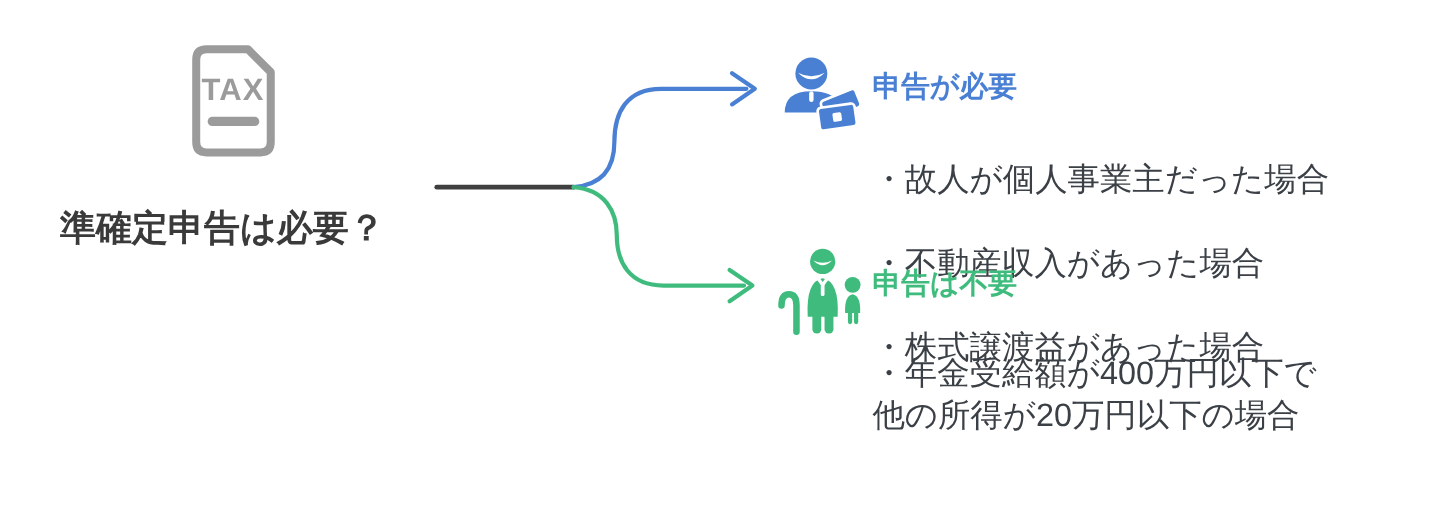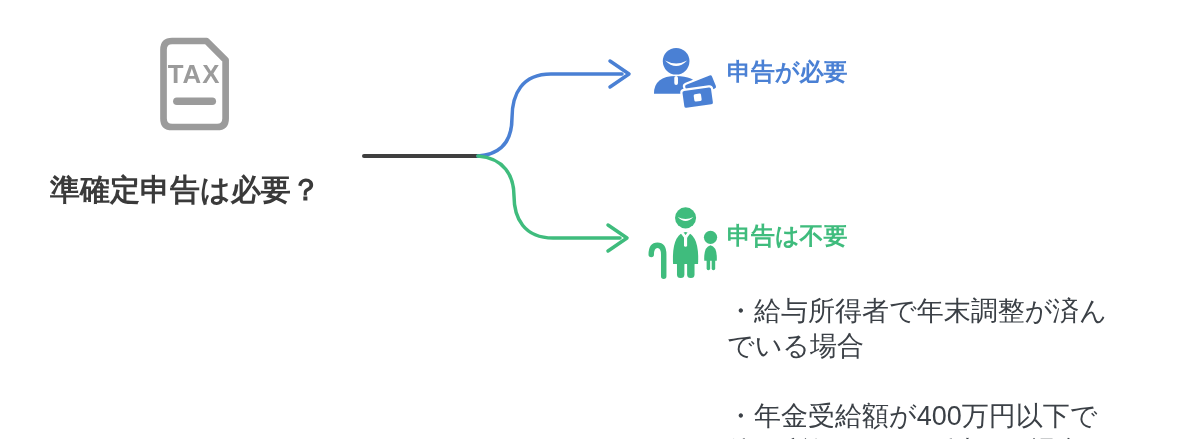--- a/index.html
+++ b/index.html
@@ -59,36 +59,39 @@
     <rect x="35.5" y="42" width="5" height="12" rx="2.5" fill="#ffffff"></rect>
     <g transform="rotate(-22 72 56)">
       <rect x="50" y="45" width="42" height="22" rx="4" fill="#4a80d4" stroke="#ffffff" stroke-width="3"></rect>
     </g>
     <g transform="rotate(-8 68 70)">
       <rect x="46" y="58" width="42" height="26" rx="4" fill="#4a80d4" stroke="#ffffff" stroke-width="3"></rect>
       <rect x="62" y="66" width="10" height="10" rx="2" fill="#ffffff"></rect>
     </g>
   </svg>
   <div class="branch-heading blue">申告が必要</div>
+  <div class="branch-list blue">
+    <div class="list-item">・故人が個人事業主だった場合</div>
+    <div class="list-item">・不動産収入があった場合</div>
+    <div class="list-item">・株式譲渡益があった場合</div>
+  </div>
 
   <svg class="branch-icon green" viewBox="0 0 100 97" xmlns="http://www.w3.org/2000/svg">
     <path d="M24 90 V62 Q24 50 16 50 Q8 50 8 62" fill="none" stroke="#3fbc7d" stroke-width="7" stroke-linecap="round"></path>
     <circle cx="52" cy="15" r="13.5" fill="#3fbc7d"></circle>
     <path d="M42 14 Q52 24 62 14 Q52 19 42 14 Z" fill="#ffffff"></path>
     <path d="M36 74 Q34 36 52 33 Q70 36 68 74 Z" fill="#3fbc7d"></path>
     <path d="M46 32 L52 40 L58 32" fill="none" stroke="#ffffff" stroke-width="3.5" stroke-linecap="round"></path>
     <rect x="50" y="38" width="4" height="14" rx="2" fill="#ffffff"></rect>
     <rect x="41" y="70" width="9.5" height="22" rx="4.5" fill="#3fbc7d"></rect>
     <rect x="54" y="70" width="9.5" height="22" rx="4.5" fill="#3fbc7d"></rect>
     <circle cx="84" cy="40" r="8.5" fill="#3fbc7d"></circle>
     <path d="M76 70 Q75 52 84 50 Q93 52 92 70 Z" fill="#3fbc7d"></path>
     <rect x="79" y="67" width="4.5" height="15" rx="2.2" fill="#3fbc7d"></rect>
     <rect x="85.5" y="67" width="4.5" height="15" rx="2.2" fill="#3fbc7d"></rect>
   </svg>
   <div class="branch-heading green">申告は不要</div>
   <div class="branch-list green">
-    <div class="list-item">・給与所得者で年末調整が済ん
-でいる場合</div>
     <div class="list-item">・年金受給額が400万円以下で
 他の所得が20万円以下の場合</div>
   </div>
 
 </div>
 
 </body></html>

